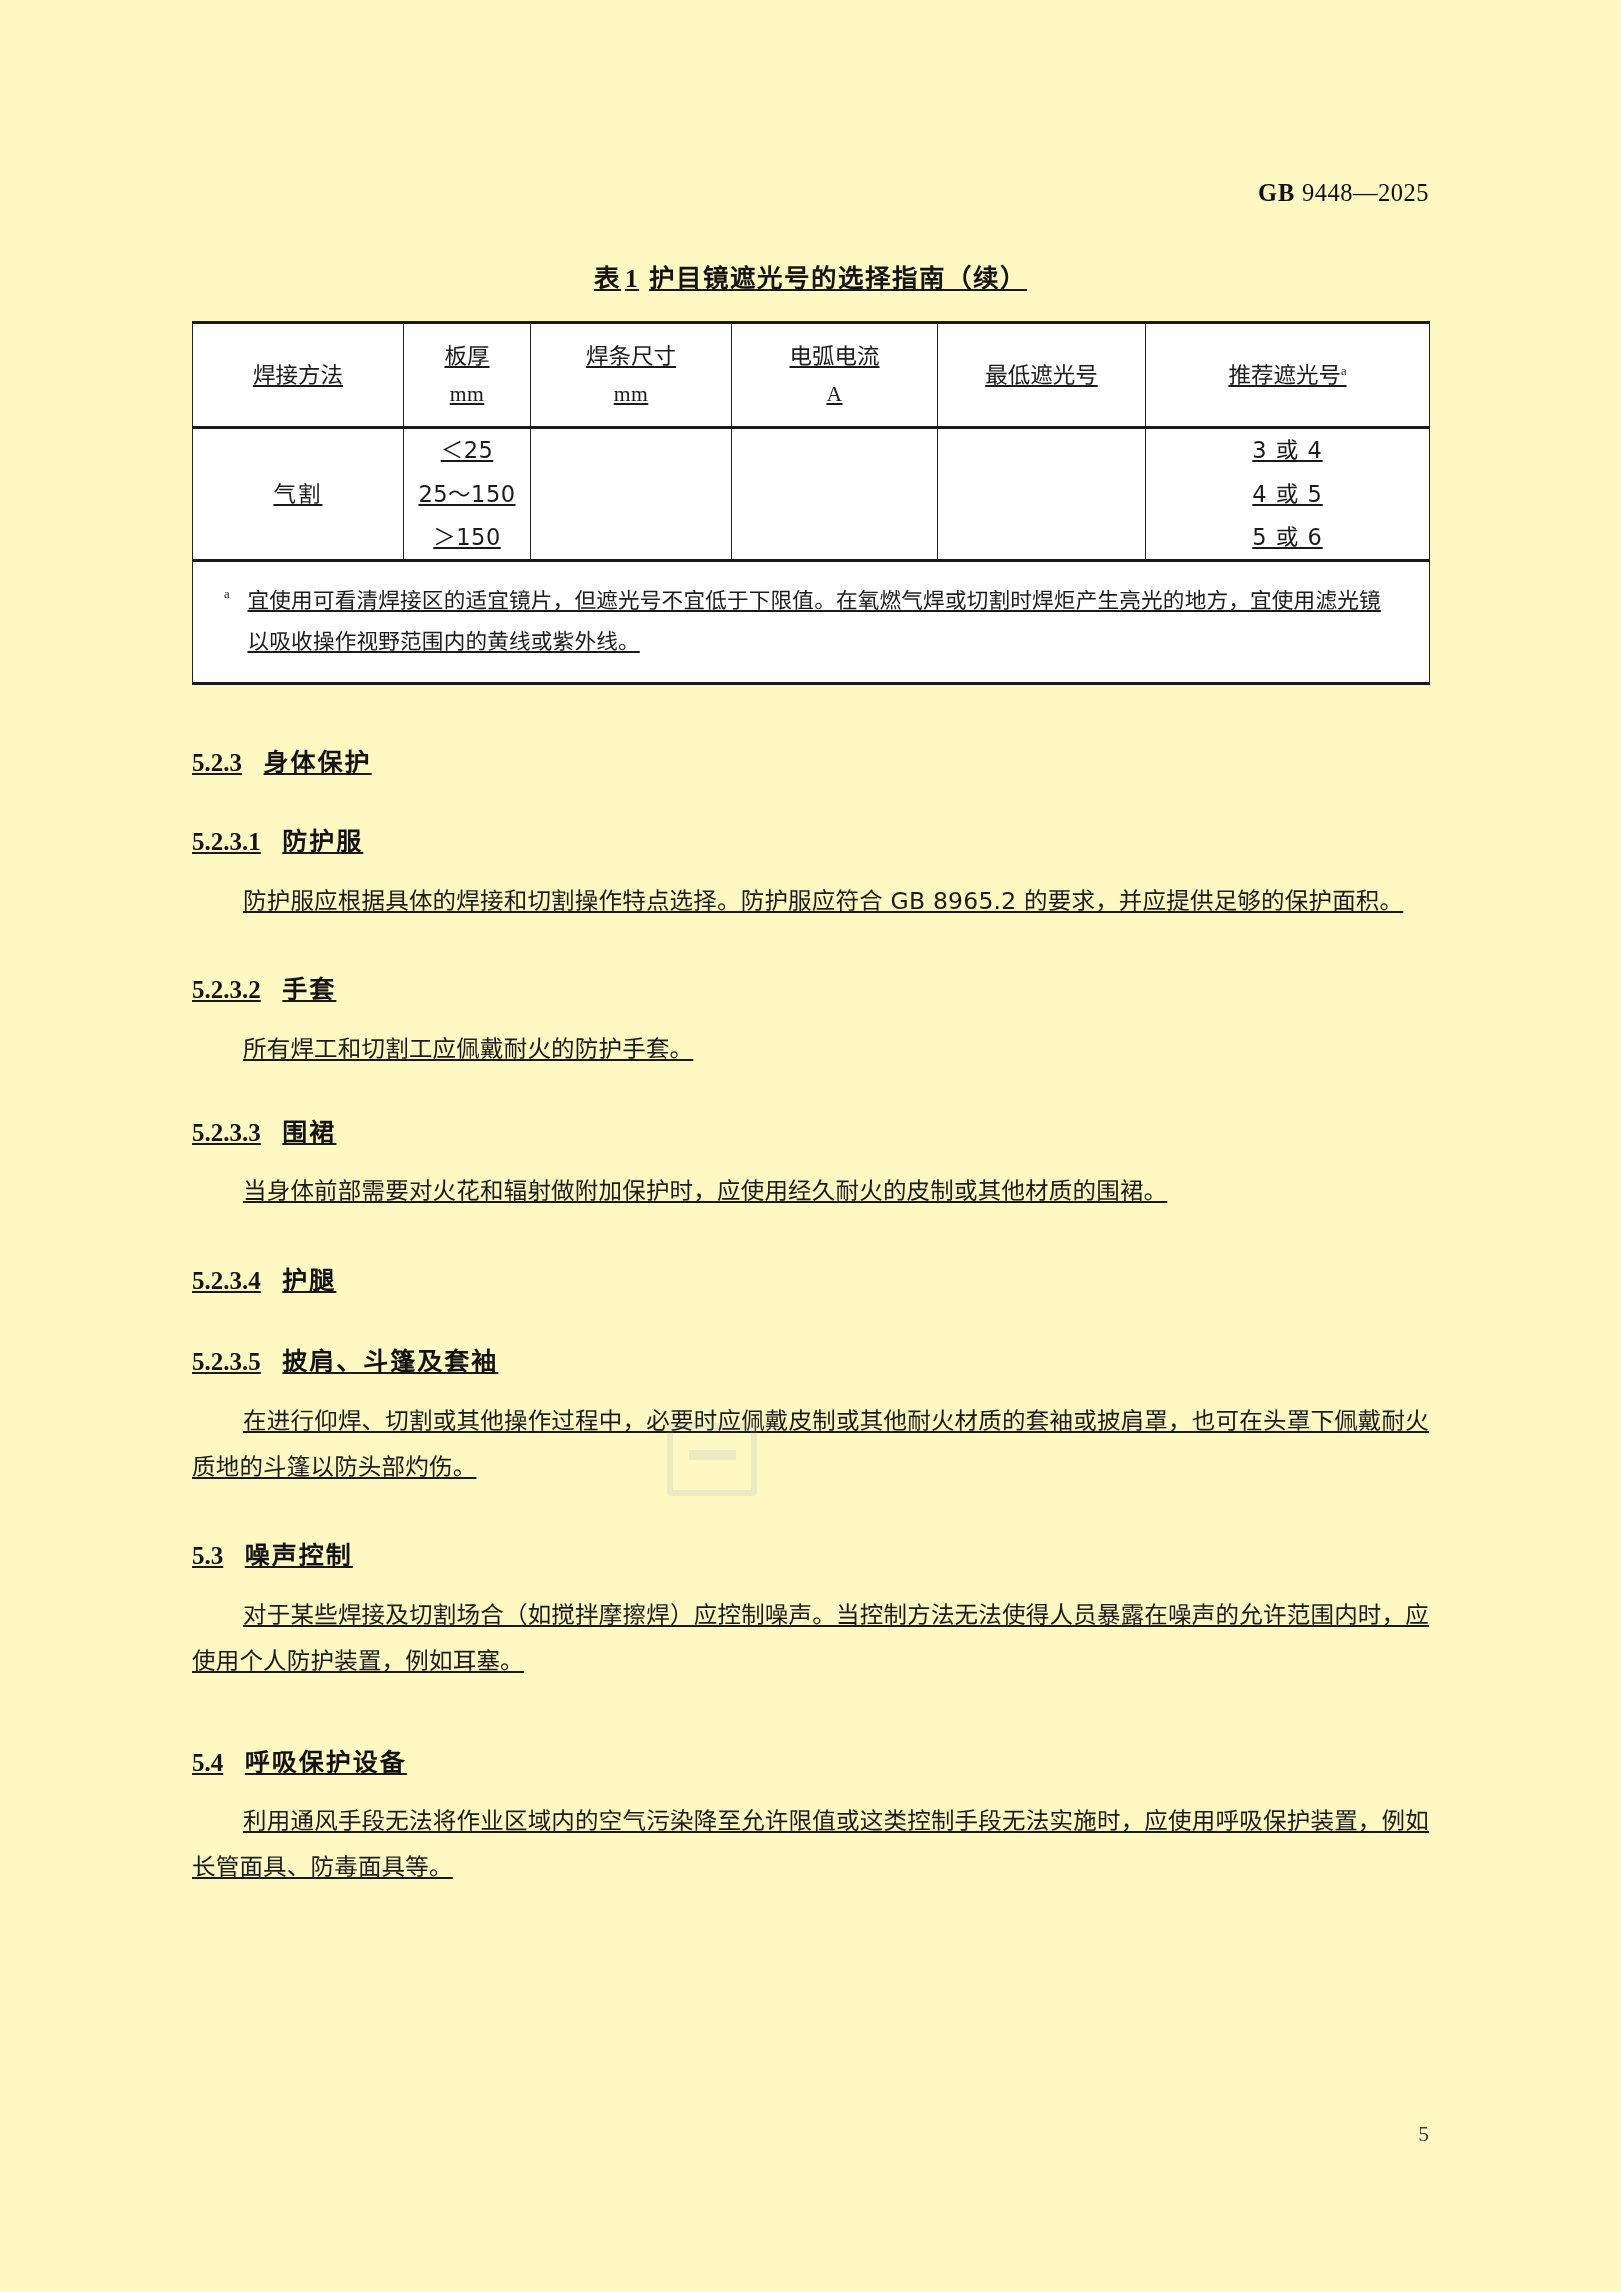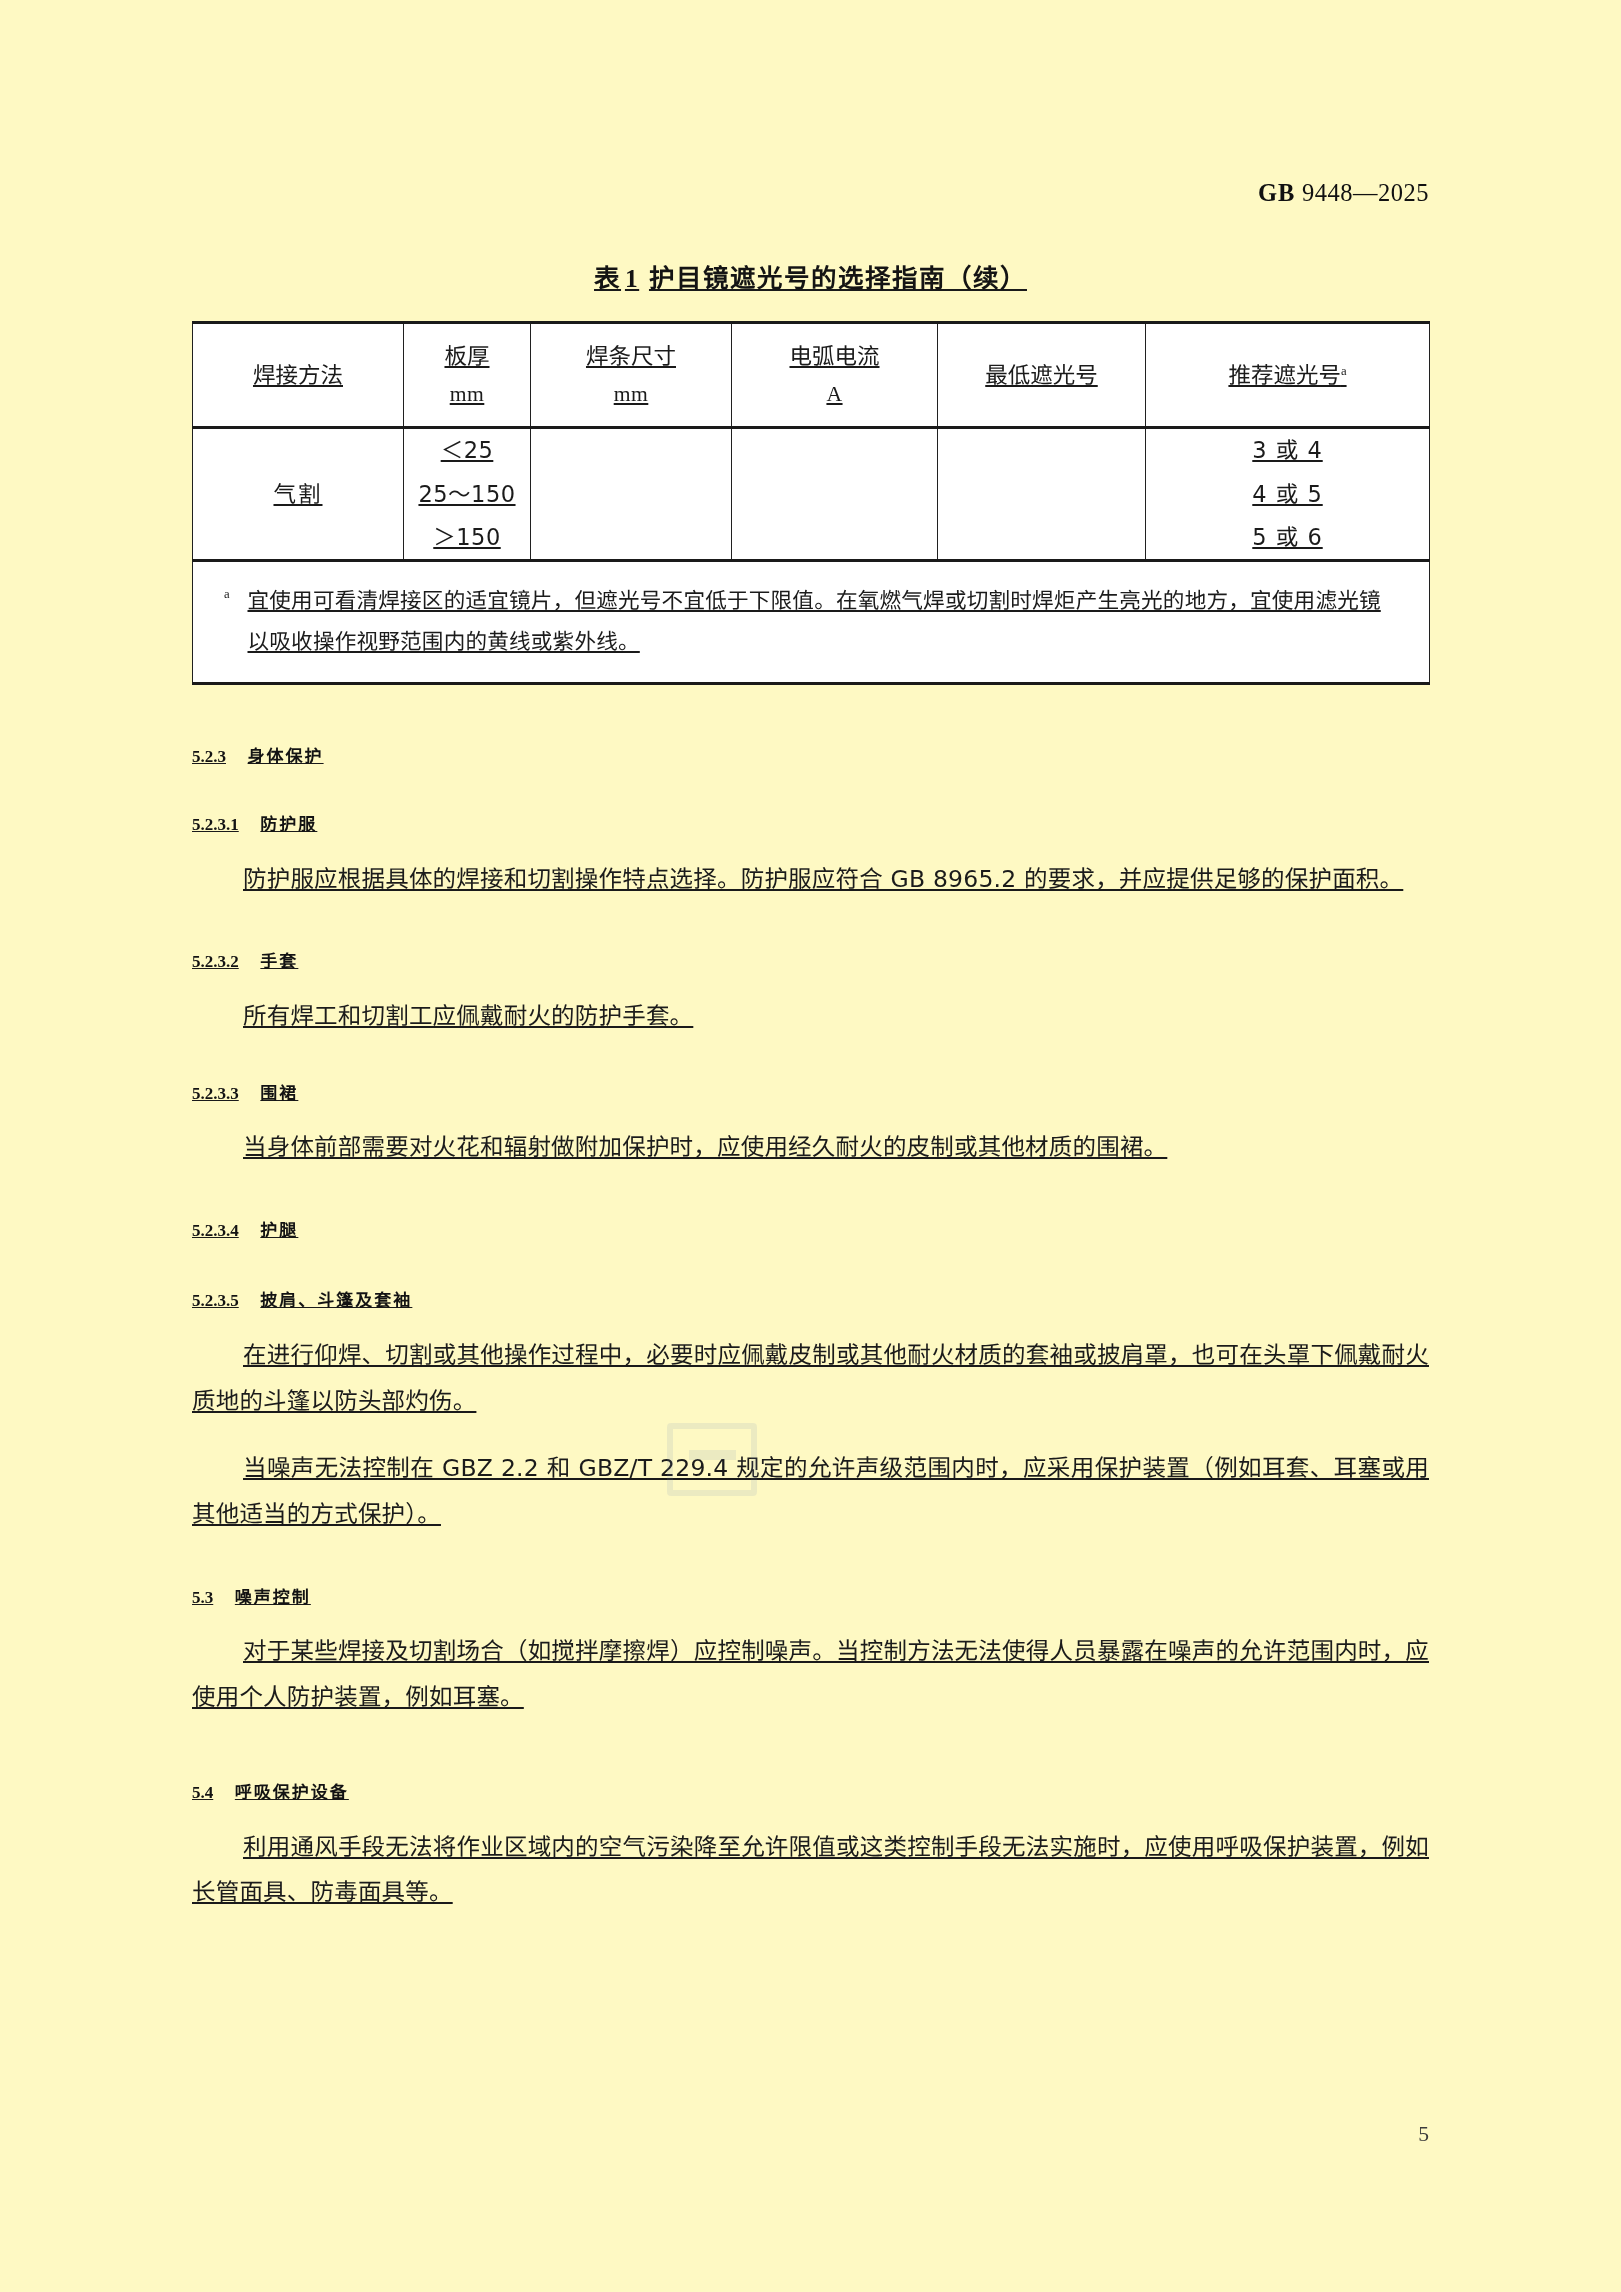--- a/index.html
+++ b/index.html
@@ -149,21 +149,21 @@
     position: absolute;
     left: 2px;
     top: 2px;
     font-size: 12.7px;
     font-family: "Liberation Serif", "DejaVu Serif", serif;
   }
 
   
   .section-heading {
     font-family: "DejaVu Sans", "Liberation Sans", sans-serif;
-    font-size: 17px;
+    font-size: 25px;
     font-weight: 600;
     letter-spacing: 0.6px;
     margin: 39px 0 0 0;
     color: #131313;
     white-space: nowrap;
   }
   .section-heading .sec-num {
     font-family: "Liberation Serif", "DejaVu Serif", serif;
     font-weight: 600;
     letter-spacing: 0;
@@ -330,21 +330,20 @@
 
     <div class="section-heading h-5234">
       <span class="sec-num">5.2.3.4</span><span class="sec-title">护腿</span>
     </div>
 
     <div class="section-heading h-5235">
       <span class="sec-num">5.2.3.5</span><span class="sec-title">披肩、斗篷及套袖</span>
     </div>
     <p class="body-para">在进行仰焊、切割或其他操作过程中，必要时应佩戴皮制或其他耐火材质的套袖或披肩罩，也可在头罩下佩戴耐火质地的斗篷以防头部灼伤。</p>
 
-    <p class="body-para">当噪声无法控制在 GBZ 2.2 和 GBZ/T 229.4 规定的允许声级范围内时，应采用保护装置（例如耳套、耳塞或用其他适当的方式保护）。</p>
 
     <div class="section-heading h-53">
       <span class="sec-num">5.3</span><span class="sec-title">噪声控制</span>
     </div>
     <p class="body-para">对于某些焊接及切割场合（如搅拌摩擦焊）应控制噪声。当控制方法无法使得人员暴露在噪声的允许范围内时，应使用个人防护装置，例如耳塞。</p>
 
     <div class="section-heading h-54">
       <span class="sec-num">5.4</span><span class="sec-title">呼吸保护设备</span>
     </div>
     <p class="body-para">利用通风手段无法将作业区域内的空气污染降至允许限值或这类控制手段无法实施时，应使用呼吸保护装置，例如长管面具、防毒面具等。</p>

